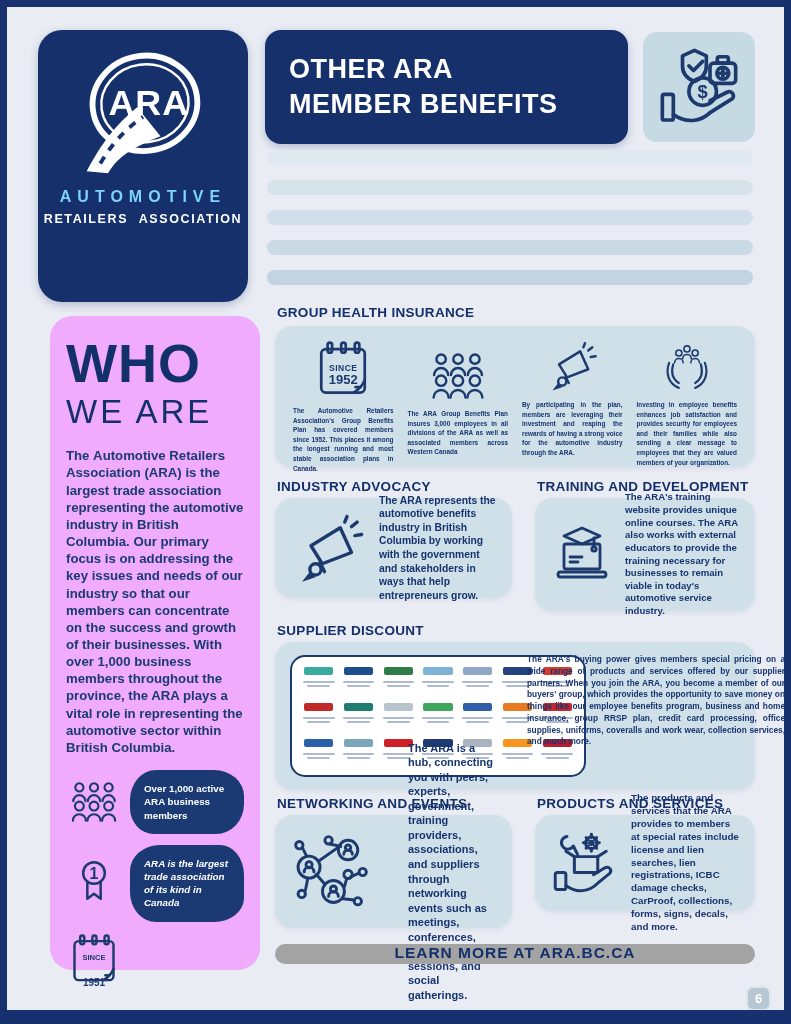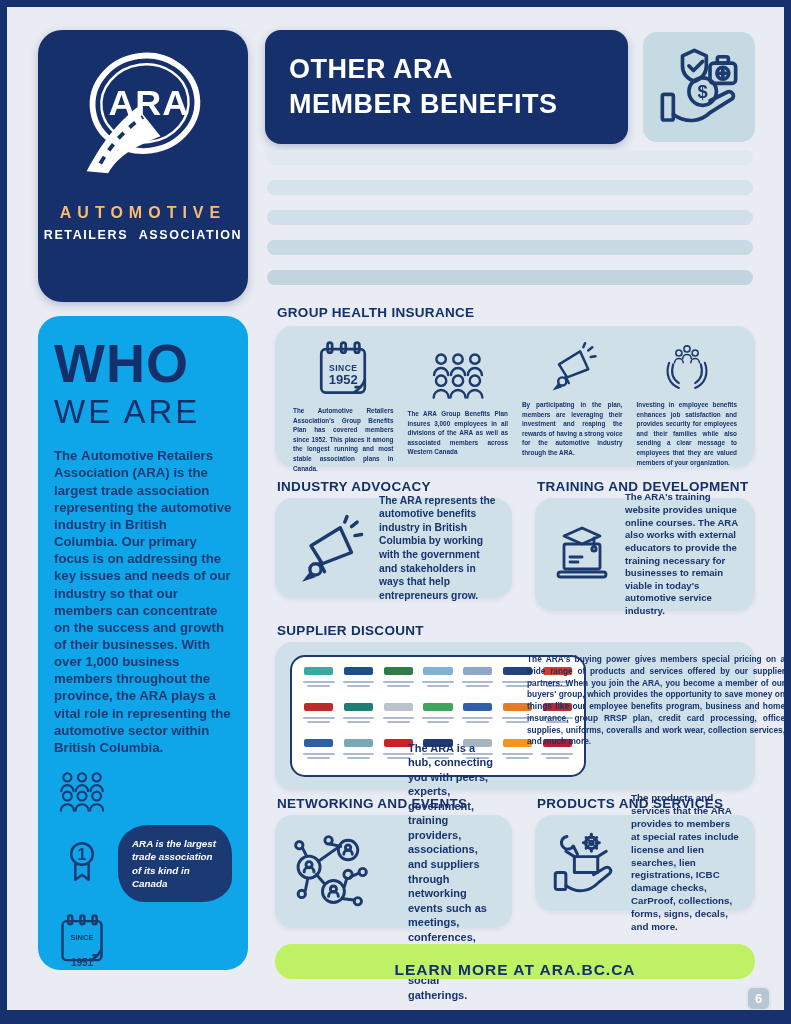--- a/index.html
+++ b/index.html
@@ -8,25 +8,25 @@
   .edge { position:absolute; background:#16316d; z-index:50; }
   .edge.top{left:0;top:0;width:791px;height:7px;}
   .edge.left{left:0;top:0;width:7px;height:1024px;}
   .edge.right{left:784px;top:0;width:7px;height:1024px;}
   .edge.bottom{left:0;top:1010px;width:791px;height:14px;}
 
   
   .logo-box { position:absolute; left:38px; top:30px; width:210px; height:272px;
     background:#15306b; border-radius:24px; display:flex; flex-direction:column;
     align-items:center; padding-top:14px; box-shadow:0 3px 8px rgba(22,49,109,.25); }
-  .brand-line1 { color:#fdba74; font-weight:700; font-size:16px; letter-spacing:6px; margin-top:22px; }
+  .brand-line1 { color:#7dd3fc; font-weight:700; font-size:16px; letter-spacing:6px; margin-top:6px; }
   .brand-line2 { color:#fff; font-weight:700; font-size:12.5px; letter-spacing:1.6px; word-spacing:6px; margin-top:6px; }
 
-  .who-panel { position:absolute; left:38px; top:316px; width:210px; height:654px;
-    background:#0ea5e9; border-radius:22px; padding:22px 16px 10px; }
+  .who-panel { position:absolute; left:50px; top:316px; width:210px; height:654px;
+    background:#f0abfc; border-radius:22px; padding:22px 16px 10px; }
   .who-big { color:#14306b; font-weight:800; font-size:54px; line-height:.95; letter-spacing:1px; }
   .who-sub { color:#14306b; font-weight:500; font-size:33px; letter-spacing:3px; margin-top:4px; }
   .who-text { margin-top:16px; color:#1b3a74; font-size:13.2px; font-weight:600; line-height:1.3; }
   .who-text b { font-weight:800; }
   .stats { margin-top:14px; }
   .stat { display:flex; align-items:center; gap:8px; margin-bottom:11px; }
   .stat .ic-cell { width:56px; flex:none; display:flex; justify-content:center; color:#1b3a74; }
   .blob { background:#1b3a74; color:#fff; font-size:9.8px; font-weight:600; line-height:1.35;
     padding:12px 14px; width:150px; }
   .blob b { font-weight:800; }
@@ -60,22 +60,22 @@
   .logo-card { position:absolute; left:15px; top:13px; width:296px; height:122px; background:#fff;
     border:2px solid #1c3a6e; border-radius:15px; padding:8px 9px; }
   #logo-grid { display:grid; grid-template-columns:repeat(7,1fr); column-gap:4px; row-gap:6px; height:100%; }
   .tile { display:flex; flex-direction:column; align-items:center; justify-content:flex-start; padding-top:2px; }
   .tile .chip { width:82%; height:8px; border-radius:2px; margin-bottom:4px; }
   .tile .cap { background:#aebad2; border-radius:1px; height:2px; margin-top:2px; }
   .tile .c1 { width:88%; } .tile .c2 { width:64%; }
   .sup-panel p.sp { position:absolute; left:208px; top:12px; width:258px; font-size:8.3px; font-weight:700;
     line-height:1.42; color:#17346f; text-align:justify;margin-left:44px; }
 
-  .learn-bar { position:absolute; left:275px; top:944px; width:480px; height:35px; background:#bef264;
-    border-radius:17px; display:flex; align-items:flex-end; justify-content:center; cursor:pointer; }
+  .learn-bar { position:absolute; left:275px; top:944px; width:480px; height:20px; background:#a3a3a3;
+    border-radius:17px; display:flex; align-items:flex-start; justify-content:center; cursor:pointer; }
   .learn-bar span { color:#14306b; font-weight:800; font-size:15.5px; letter-spacing:1px; }
   .page-num { position:absolute; left:746px; top:986px; width:25px; height:25px; background:#b7c6d3;
     border:2px solid #dde6ec; border-radius:7px; display:flex; align-items:center; justify-content:center;
     color:#fff; font-weight:800; font-size:13px; }
 
   .cal { position:relative; color:#1c3a6e; }
   .cal .cal-since, .cal .cal-year { position:absolute; width:100%; text-align:center; font-weight:800; color:#1c3a6e; line-height:1; }
   .cal-lg { width:58px; height:58px; } .cal-lg .cal-since{ top:24px; font-size:8.5px; letter-spacing:.5px;} .cal-lg .cal-year{ top:33px; font-size:13px; }
   .cal-sm { width:52px; height:52px; } .cal-sm .cal-since{ top:21px; font-size:7.5px; } .cal-sm .cal-year{ top:29px; font-size:10px;margin-top:16px; }
   svg.ic { display:block; }
@@ -274,20 +274,21 @@
     <div class="who-big">WHO</div>
     <div class="who-sub">WE ARE</div>
     <p class="who-text"><span>The </span><b>Automotive Retailers Association (ARA)</b><span> is the largest trade association representing the automotive industry in British Columbia. Our primary focus is on addressing the key issues and needs of our industry so that our members can concentrate on the success and growth of their businesses. With over 1,000 business members throughout the province, the ARA plays a vital role in representing the automotive sector within British Columbia.</span></p>
     <div class="stats">
       <div class="stat">
         <span class="ic-cell">
             <svg class="ic" width="52" height="44">
               <use href="#i-people"></use>
             </svg>
           </span>
+        <div class="blob b1"><span></span><b>Over 1,000</b><span> active ARA business members</span></div>
       </div>
       <div class="stat">
         <span class="ic-cell">
             <svg class="ic" width="40" height="54">
               <use href="#i-medal"></use>
             </svg>
           </span>
         <div class="blob b2"><span>ARA is the </span><b>largest trade association</b><span> of its kind in Canada</span></div>
       </div>
       <div class="stat">

